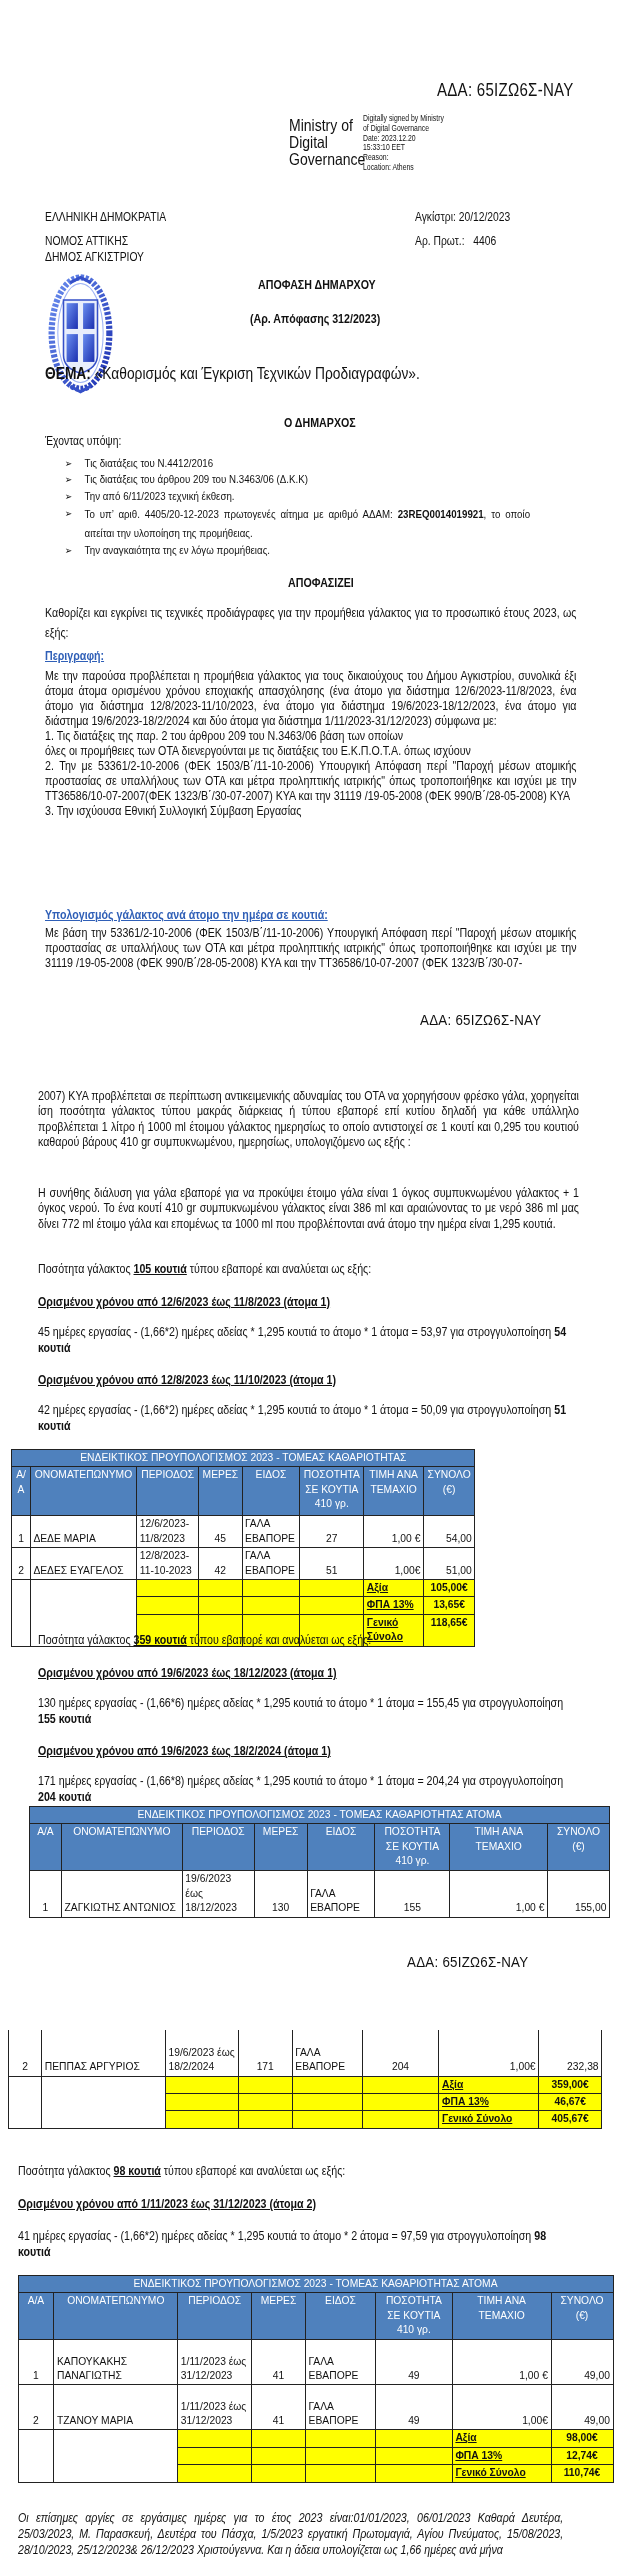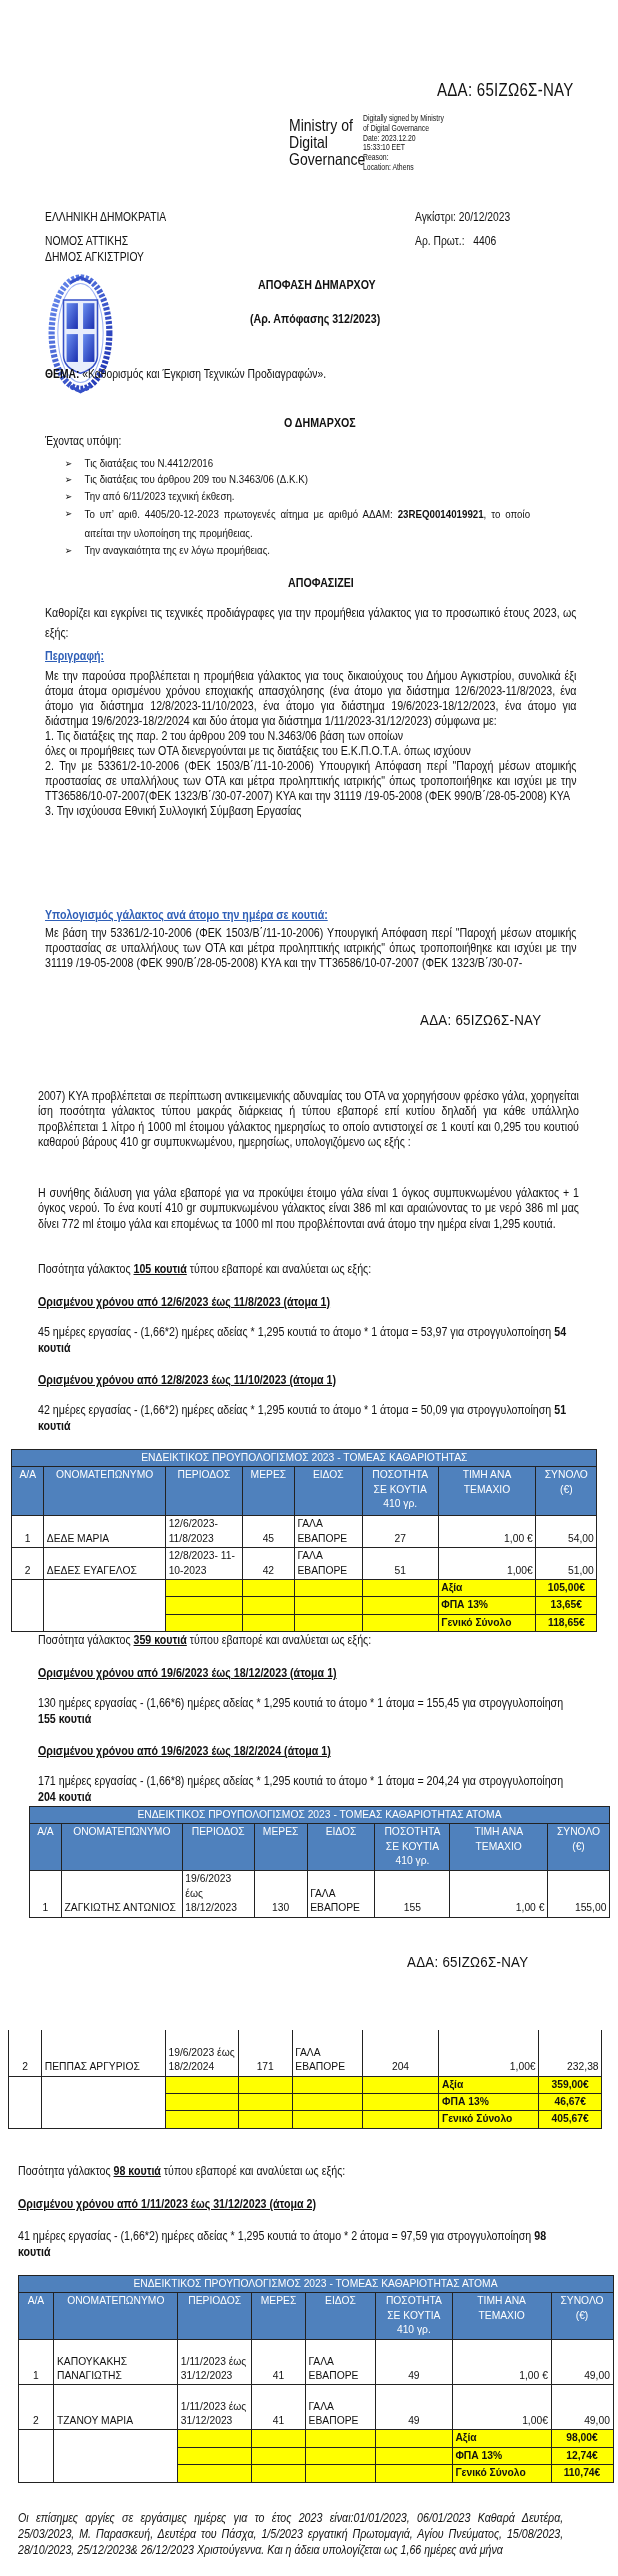--- a/index.html
+++ b/index.html
@@ -26,21 +26,21 @@
   
   table.budget { border-collapse: collapse; position: absolute; font-size: 10.3px; }
   table.budget td, table.budget th { border: 0.8px solid #222; padding: 1px 2.6px; vertical-align: top; }
   table.budget th { background: #4f81bd; color: #fff; font-weight: normal; line-height: 14.4px; text-align: center; }
   table.budget .title-row th { text-align: center; }
   table.budget td { line-height: 14.4px; }
   table.budget td.num { text-align: center; vertical-align: bottom; }
   table.budget td.right { text-align: right; vertical-align: bottom; }
   table.budget td.bottom { vertical-align: bottom; }
   table.budget td.yellow { background: #ffff00; }
-  table.budget td.sumlbl { background: #ffff00; font-weight: bold; }
+  table.budget td.sumlbl { background: #ffff00; font-weight: bold; text-decoration: underline; }
   table.budget td.sumval { background: #ffff00; font-weight: bold; text-align: center; }
   .emblem { position: absolute; left: 47px; top: 270px; width: 67px; height: 155px; }
   .italic { font-style: italic; }
 </style>
 </head>
 <body>
 
 <div class="abs ada" style="left:437px; top:80px;">ΑΔΑ: 65ΙΖΩ6Σ-ΝΑΥ</div>
 
 <div class="abs" style="left:289px; top:117px;">
@@ -85,21 +85,21 @@
   <span>Αρ. Πρωτ.:</span>&nbsp;&nbsp;&nbsp;<span>4406</span>
 </div>
 
 <div class="abs center bold u" style="left:0; width:618px; top:278px; font-size:12.4px;">
   <span class="narrow" style="display:inline-block;">ΑΠΟΦΑΣΗ ΔΗΜΑΡΧΟΥ</span>
 </div>
 <div class="abs center bold" style="left:0; width:618px; top:312px; font-size:12.4px;">
   <span class="narrow" style="display:inline-block;">(Αρ. Απόφασης 312/2023)</span>
 </div>
 
-<div class="abs t21" style="left:45px; top:367px; font-size:12px;">
+<div class="abs t21" style="left:45px; top:367px; font-size:16px;">
   <div class="narrow" style="white-space:nowrap;"><span class="bold">ΘΕΜΑ:</span><span> «Καθορισμός και Έγκριση Τεχνικών Προδιαγραφών».</span></div>
 </div>
 
 <div class="abs center bold" style="left:0; width:618px; top:416px; font-size:12.4px;">
   <span class="narrow" style="display:inline-block;">Ο ΔΗΜΑΡΧΟΣ</span>
 </div>
 
 <div class="abs narrow" style="left:45px; top:434px; width:608px; font-size:12px; line-height:15.5px;">
   <div>Έχοντας υπόψη:</div>
   <ul class="bul" style="margin-left:23px; margin-top:6.2px; width:541px;">
@@ -142,21 +142,21 @@
 <div class="abs narrow bold u" style="left:38px; top:1295px; font-size:12.4px; white-space:nowrap;">Ορισμένου χρόνου από 12/6/2023  έως 11/8/2023  (άτομα 1)</div>
 <div class="abs narrow" style="left:38px; top:1325px; font-size:12.4px; line-height:15.5px; width:629px;">
   <span>45 ημέρες εργασίας -  (1,66*2) ημέρες αδείας *  1,295 κουτιά το άτομο  * 1 άτομα = 53,97 για στρογγυλοποίηση </span><span class="bold">54 κουτιά</span>
 </div>
 
 <div class="abs narrow bold u" style="left:38px; top:1373px; font-size:12.4px; white-space:nowrap;">Ορισμένου χρόνου από 12/8/2023  έως 11/10/2023 (άτομα 1)</div>
 <div class="abs narrow" style="left:38px; top:1403px; font-size:12.4px; line-height:15.5px; width:629px;">
   <span>42 ημέρες εργασίας -  (1,66*2) ημέρες αδείας *  1,295 κουτιά το άτομο  * 1 άτομα = 50,09 για στρογγυλοποίηση </span><span class="bold">51 κουτιά</span>
 </div>
 
-<table class="budget" style="left:11.3px; top:1449px; width:586px;">
+<table class="budget" style="left:11.3px; top:1449px; width:464px;">
   <colgroup>
       <col style="width:32px">
       <col style="width:122px">
       <col style="width:77px">
       <col style="width:52px">
       <col style="width:68px">
       <col style="width:76px">
       <col style="width:98px">
       <col style="width:61px">
     </colgroup>

